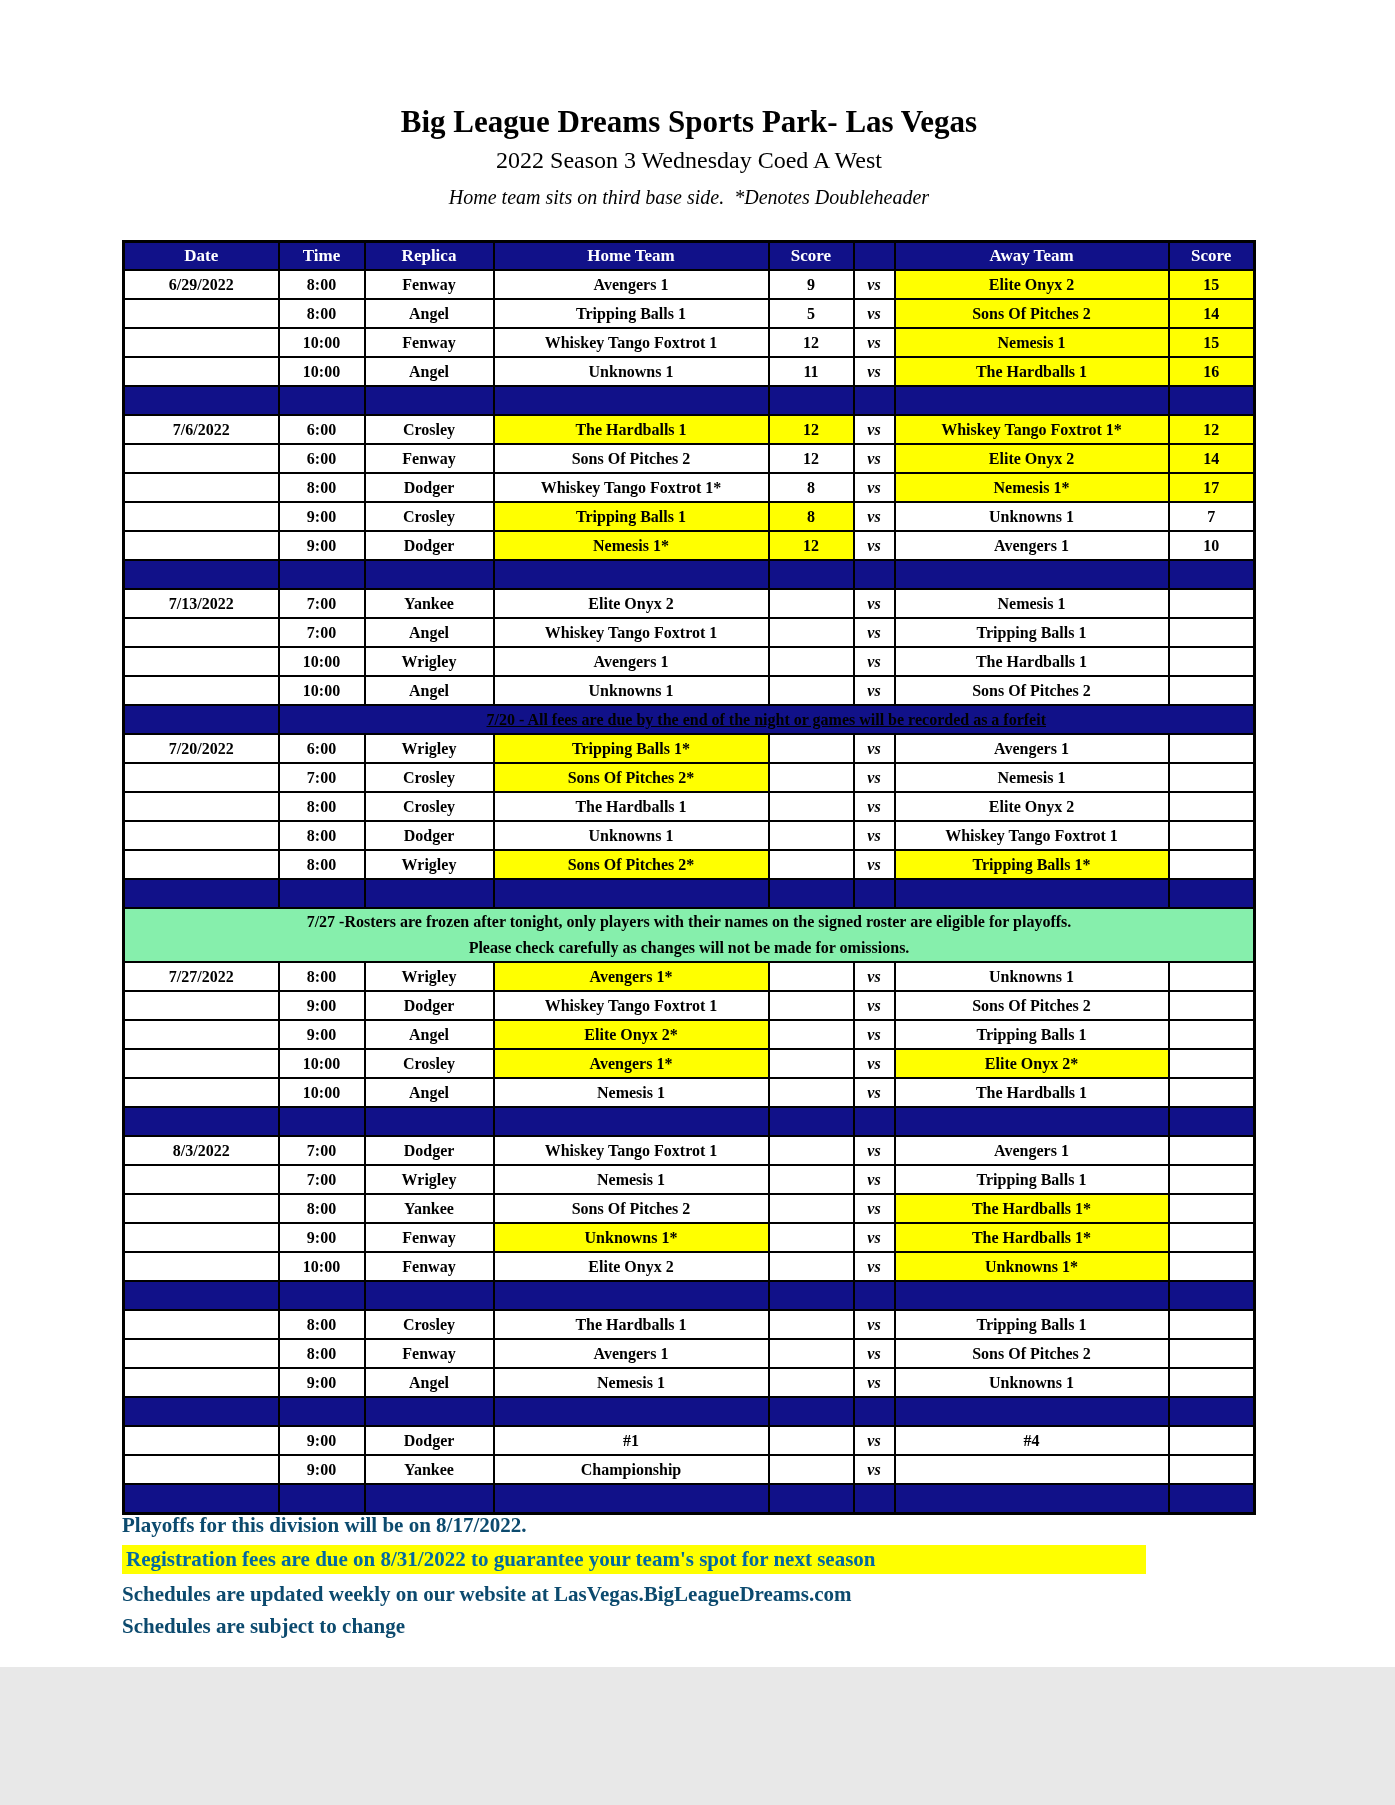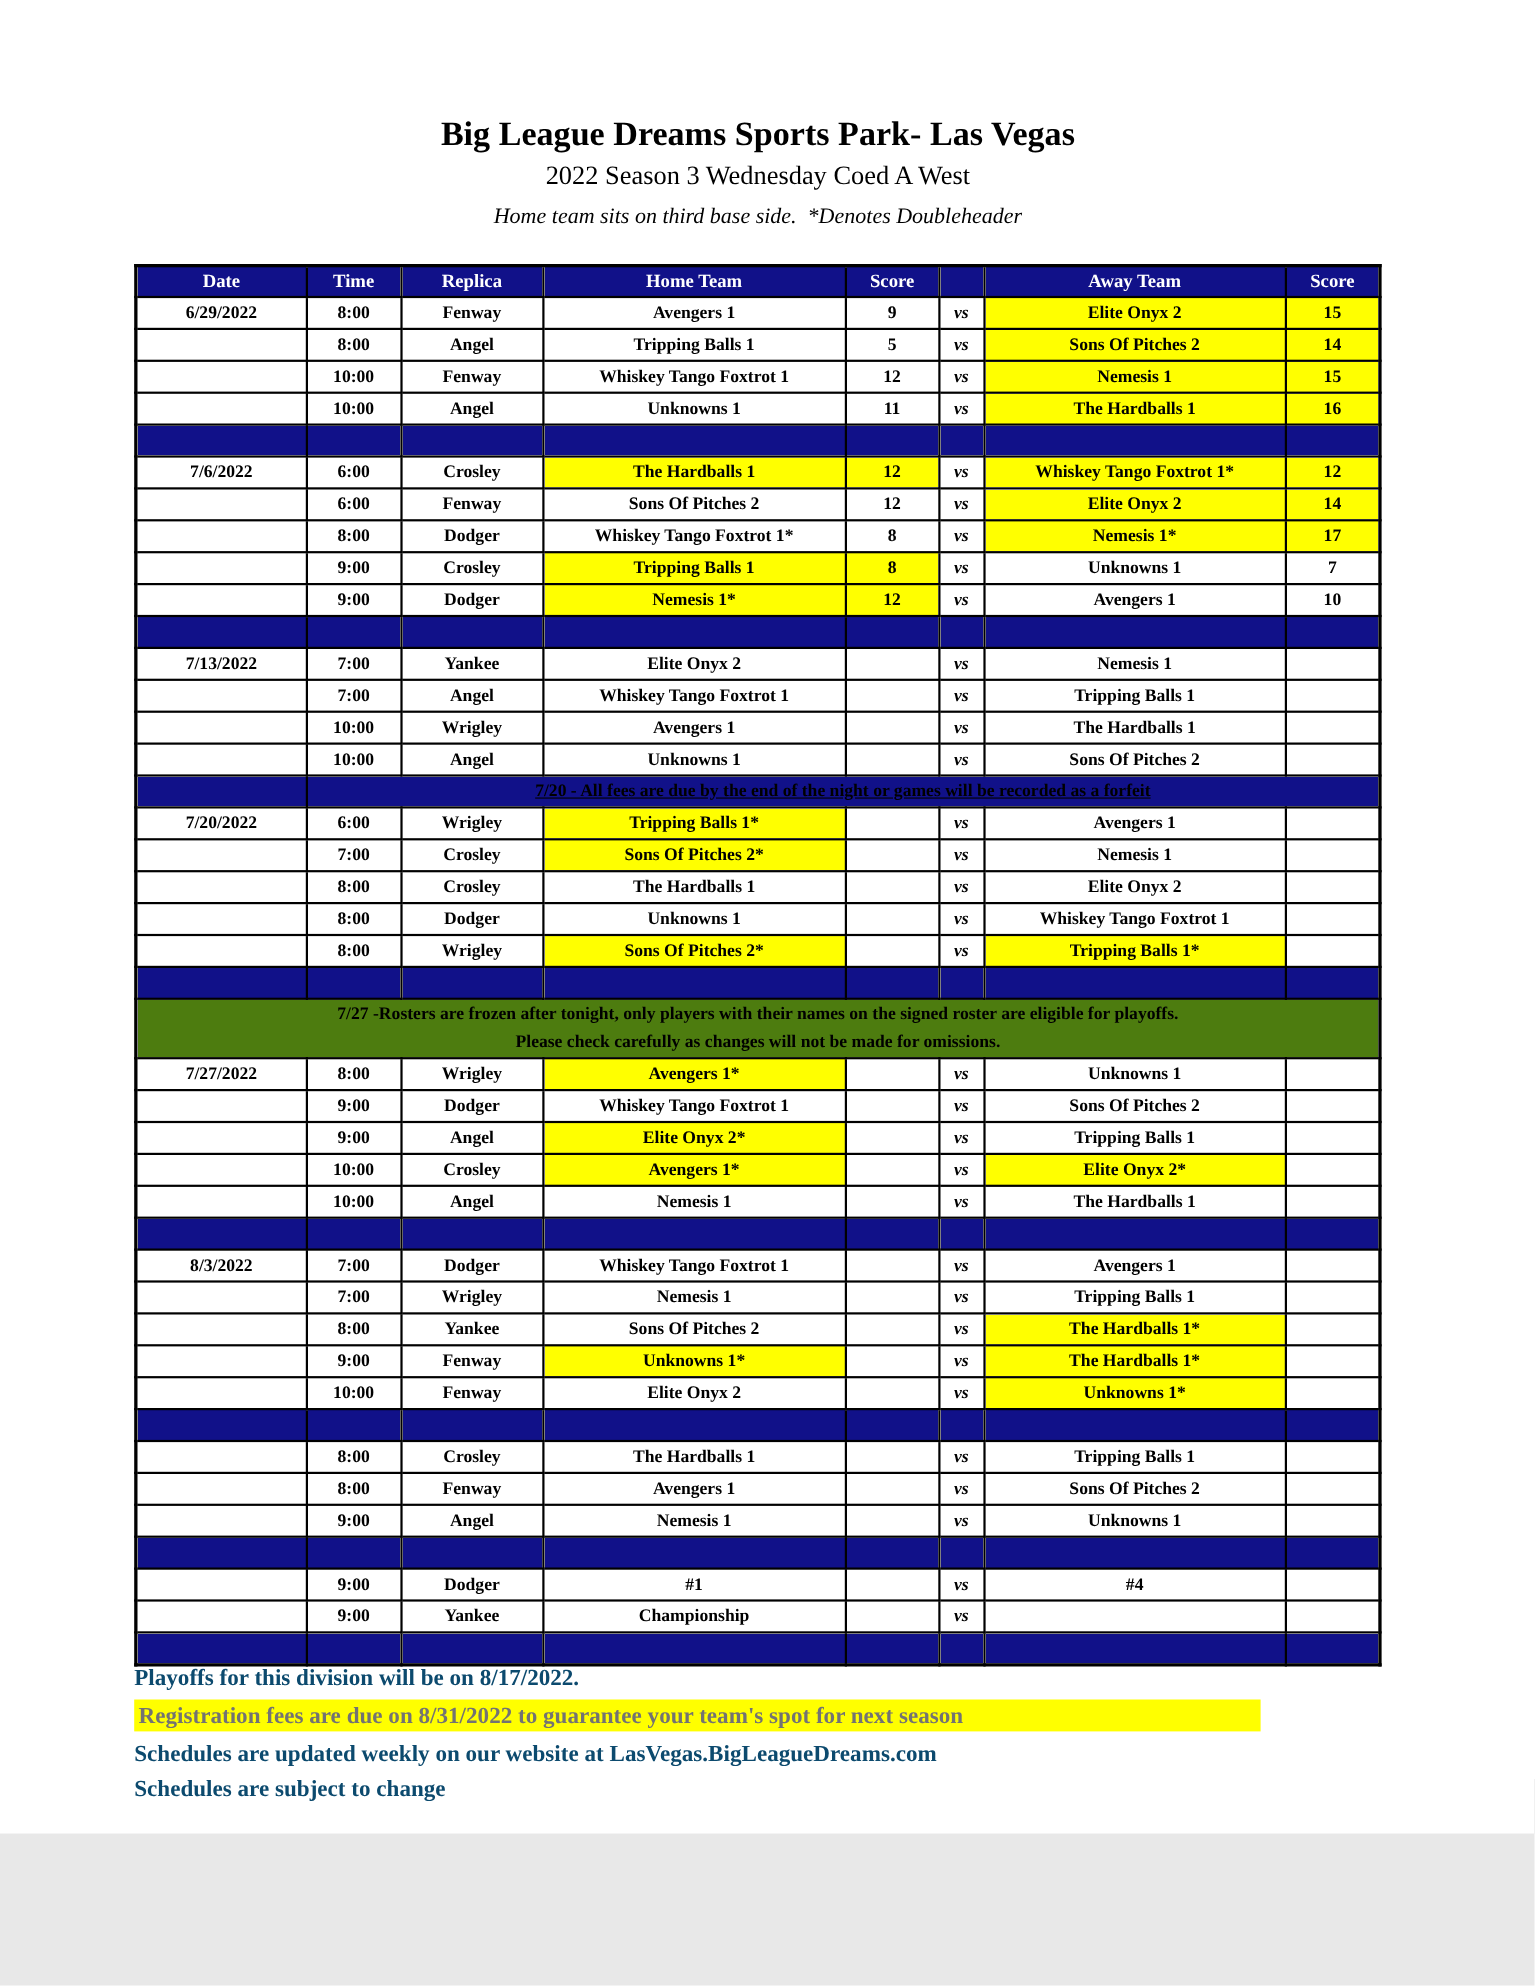--- a/index.html
+++ b/index.html
@@ -35,26 +35,26 @@
     overflow:hidden;
     white-space:nowrap;
   }
   table.sched th{
     background:#111189;color:#ffffff;font-size:17px;height:26px;
   }
   td.navy{background:#111189;}
   td.yellow{background:#ffff00;color:#00008b;}
   td.vs{font-style:italic;font-size:14px;}
   td.banner-navy{background:#111189;color:#ffffff;font-size:16px;text-decoration:underline;}
-  td.banner-red{background:#4d7c0f;color:#ffffff;font-size:17px;height:54px;border-left:3px solid #000;border-right:3px solid #000;}
+  td.banner-red{background:#86efac;color:#ffffff;font-size:17px;height:54px;border-left:3px solid #000;border-right:3px solid #000;}
   td.banner-red div{line-height:26px;}
 
   .footer-line{position:absolute;left:122px;font-size:21px;font-weight:bold;color:#0c4a6e;white-space:nowrap;}
   .f-playoffs{top:1513px;}
-  .f-registration{top:1545px;width:1020px;background:#ffff00;color:#737373;padding:2px 0 2px 4px;}
+  .f-registration{top:1545px;width:1020px;background:#ffff00;color:#0369a1;padding:2px 0 2px 4px;}
   .f-website{top:1582px;}
   .f-subject{top:1614px;}
 </style>
 </head>
 <body>
 
 <div class="page">
 
   <div class="title-block">
     <div class="main-title">Big League Dreams Sports Park- Las Vegas</div>

